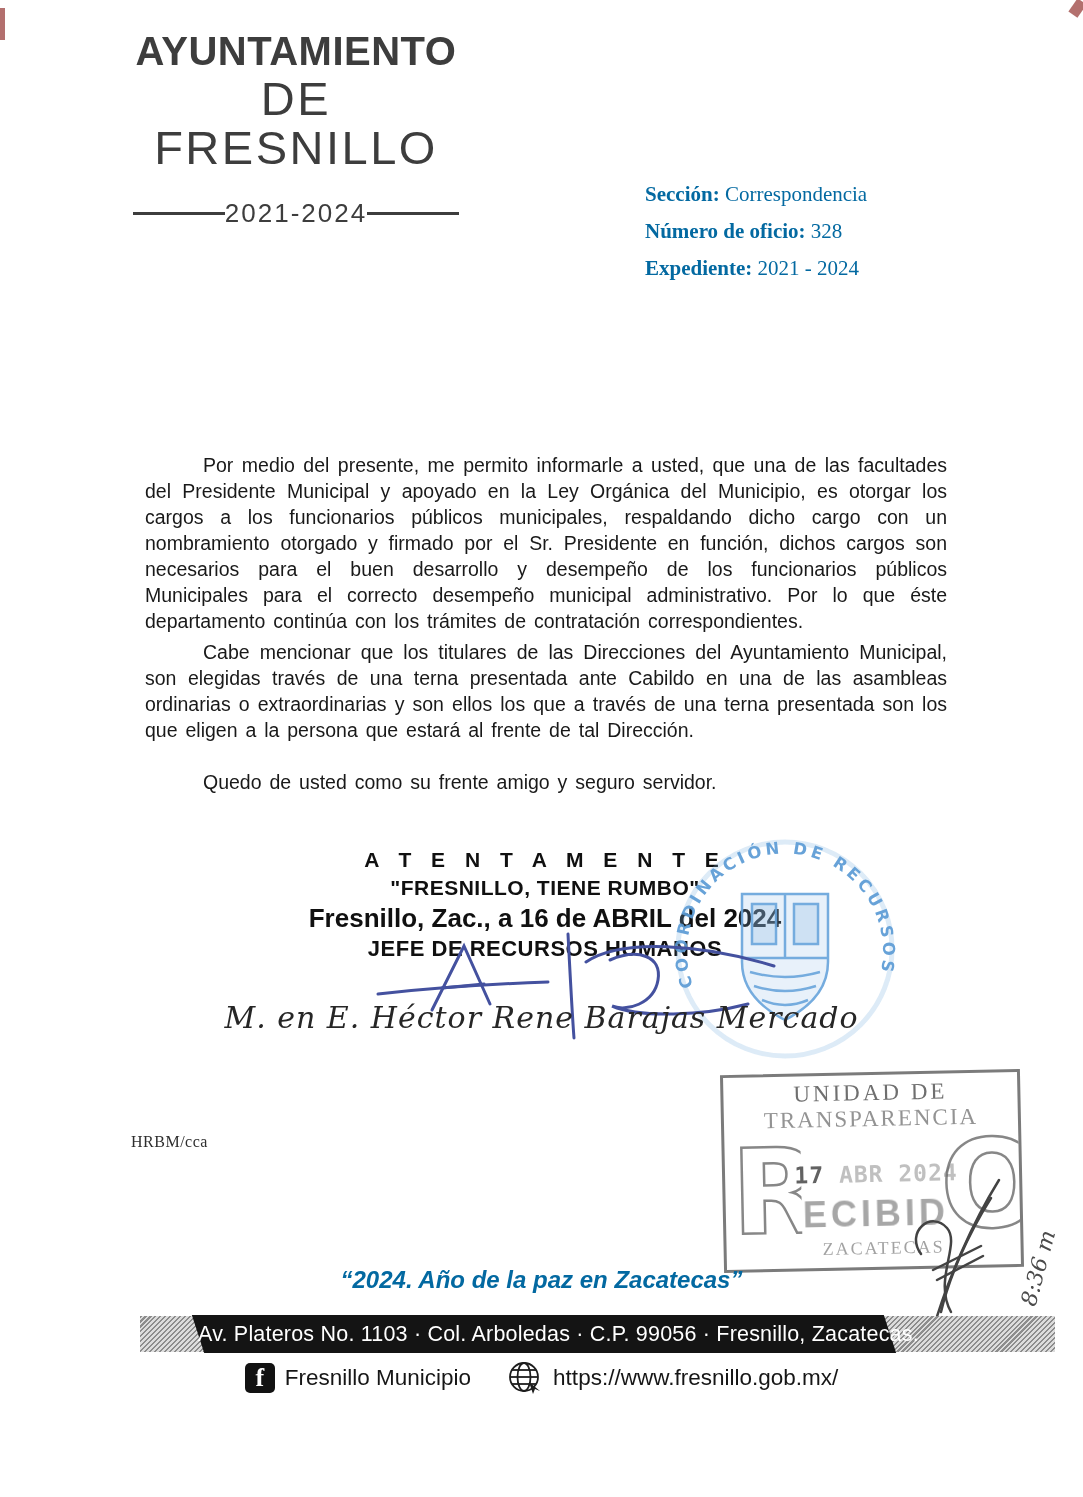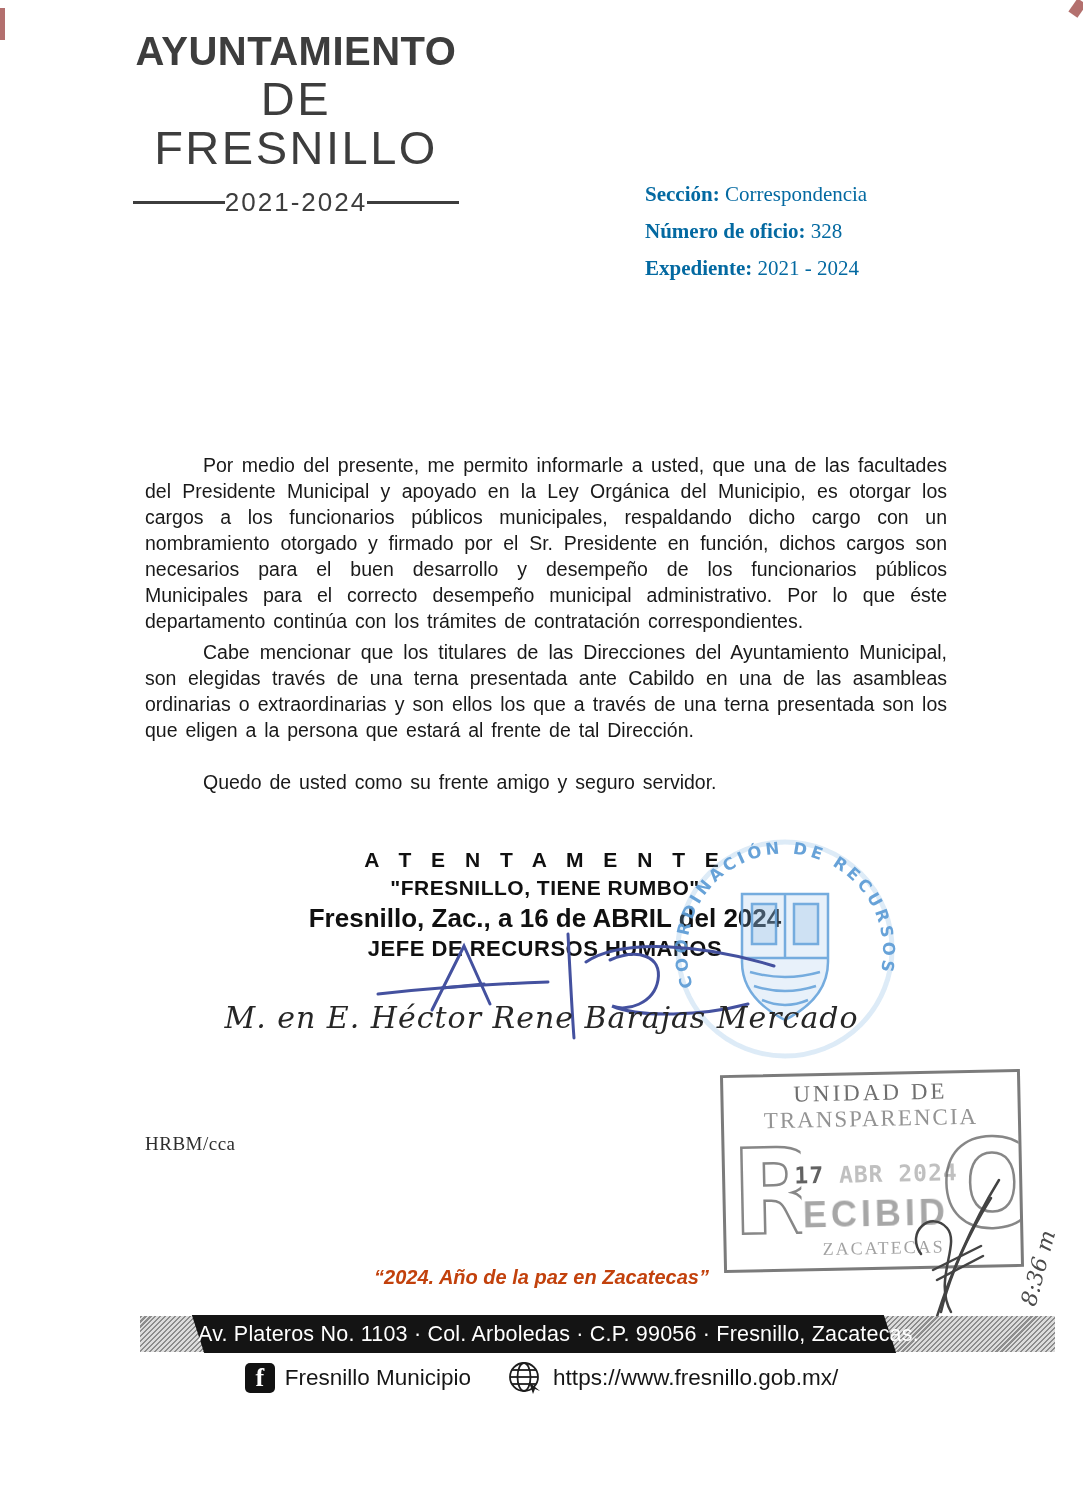--- a/index.html
+++ b/index.html
@@ -11,21 +11,21 @@
     background:#ffffff;
     overflow:hidden;
     font-family:"Liberation Sans",sans-serif;
     color:#1a1a1a;
     text-decoration:underline;
   }
   
   .letterhead{position:absolute;left:133px;top:30px;width:326px;text-align:center;color:#3d3d3d;}
   .lh-1{font-size:40px;font-weight:800;letter-spacing:.5px;line-height:1.05;}
   .lh-2{font-size:47px;font-weight:300;letter-spacing:2.5px;line-height:1.05;margin-top:2px;}
-  .lh-years{display:flex;align-items:center;margin-top:14px;}
+  .lh-years{display:flex;align-items:center;margin-top:25px;}
   .lh-rule{flex:1;height:3px;background:#3d3d3d;}
   .lh-y{font-size:26px;font-weight:500;letter-spacing:2px;}
   
   .meta{position:absolute;left:645px;top:176px;font-family:"Liberation Serif",serif;font-size:21px;line-height:37px;color:#0369a1;}
   .meta b{font-weight:700;}
   
   .recipient{position:absolute;left:145px;top:336px;font-family:"Liberation Serif",serif;font-weight:700;font-size:22px;line-height:27px;color:#121212;letter-spacing:.3px;}
   
   .body-text{position:absolute;left:145px;top:452px;width:802px;font-size:19.5px;line-height:26px;text-align:justify;word-spacing:2.5px;color:#191919;}
   .body-text p{margin:0;text-indent:58px;}
@@ -38,42 +38,42 @@
   .sig-date{font-size:26px;margin-top:3px;}
   .sig-title{font-size:22px;margin-top:2px;letter-spacing:.5px;}
   
   .round-stamp{position:absolute;left:666px;top:830px;width:238px;height:238px;opacity:.92;}
   
   .ink-signature{position:absolute;left:372px;top:932px;width:432px;height:108px;}
   
   .script-name{position:absolute;left:0;top:1000px;width:1083px;text-align:center;
     font-family:"DejaVu Serif",serif;font-style:italic;font-size:30px;color:#262626;letter-spacing:1px;}
   
-  .ref{position:absolute;left:145px;top:1133px;font-family:"Liberation Serif",serif;font-size:19px;color:#2e2e2e;letter-spacing:.5px;}
+  .ref{position:absolute;left:131px;top:1133px;font-family:"Liberation Serif",serif;font-size:16px;color:#2e2e2e;letter-spacing:.5px;}
   
   .received-stamp{position:absolute;left:722px;top:1072px;width:294px;height:192px;
     border:3px solid rgba(72,72,72,.72);transform:rotate(-1.2deg);color:#565656;}
   .rs-line1{margin-top:5px;text-align:center;font-family:"Liberation Serif",serif;font-size:23px;letter-spacing:3px;color:rgba(75,75,75,.8);}
   .rs-line2{text-align:center;font-family:"Liberation Serif",serif;font-size:23px;letter-spacing:2px;color:rgba(80,80,80,.62);}
   .rs-bigletter{position:absolute;top:48px;}
   .rs-bigletter.left{left:4px;}
   .rs-bigletter.right{right:0px;top:42px;}
   .rs-date{position:absolute;top:86px;left:66px;width:170px;text-align:center;
     font-family:"DejaVu Sans Mono","Liberation Mono",monospace;font-weight:700;font-size:23px;letter-spacing:1px;white-space:nowrap;}
   .rs-date .day{color:rgba(70,70,70,.85);}
   .rs-date .rest{color:rgba(105,105,105,.42);}
   .rs-word{position:absolute;top:118px;left:52px;width:196px;text-align:center;font-weight:700;font-size:36px;
     letter-spacing:4px;color:rgba(72,72,72,.48);filter:blur(.6px);}
   .rs-bottom{position:absolute;top:163px;left:96px;width:190px;font-family:"Liberation Serif",serif;font-size:18px;
     letter-spacing:2px;color:rgba(85,85,85,.55);}
   .squiggle{position:absolute;left:903px;top:1162px;width:130px;height:175px;}
   .time-note{position:absolute;left:1016px;top:1302px;transform:rotate(-75deg);transform-origin:left top;
     font-family:"DejaVu Serif",serif;font-style:italic;font-size:22px;color:#4b4b4b;white-space:nowrap;}
   
-  .quote{position:absolute;left:0;top:1266px;width:1083px;text-align:center;font-weight:700;font-style:italic;font-size:20px;color:#c2410c;}
+  .quote{position:absolute;left:0;top:1266px;width:1083px;text-align:center;font-weight:700;font-style:italic;font-size:24px;color:#0369a1;}
   .bar-wrap{position:absolute;left:0;top:1315px;width:1083px;height:38px;}
   .bar-hatch{position:absolute;left:140px;right:28px;top:1px;bottom:1px;
     background:repeating-linear-gradient(135deg,#8c8c8c 0 1.5px,#dcdcdc 1.5px 3.5px);}
   .bar-black{position:absolute;left:198px;width:692px;top:0;bottom:0;background:#141414;transform:skewX(18deg);}
   .bar-text{transform:skewX(-18deg);color:#fff;font-size:21.5px;line-height:38px;text-align:center;letter-spacing:.2px;white-space:nowrap;}
   .social{position:absolute;left:0;top:1356px;width:1083px;height:44px;display:flex;justify-content:center;align-items:center;gap:10px;font-size:22.5px;color:#161616;}
   .fb-icon{width:30px;height:30px;background:#121212;border-radius:5px;color:#fff;
     font-family:"Liberation Serif",serif;font-weight:700;font-size:26px;line-height:30px;text-align:center;}
   .social .gap{width:16px;}
   

